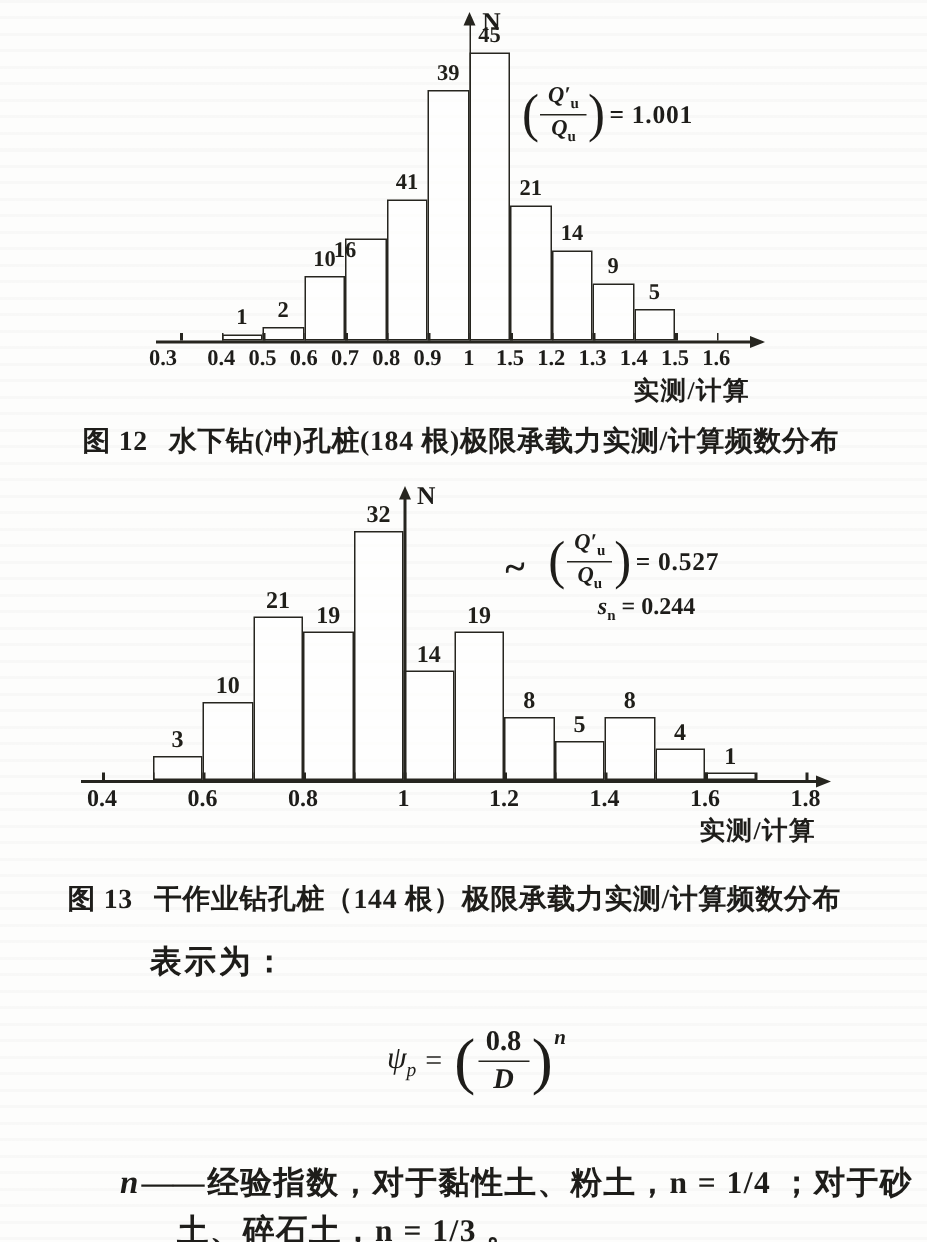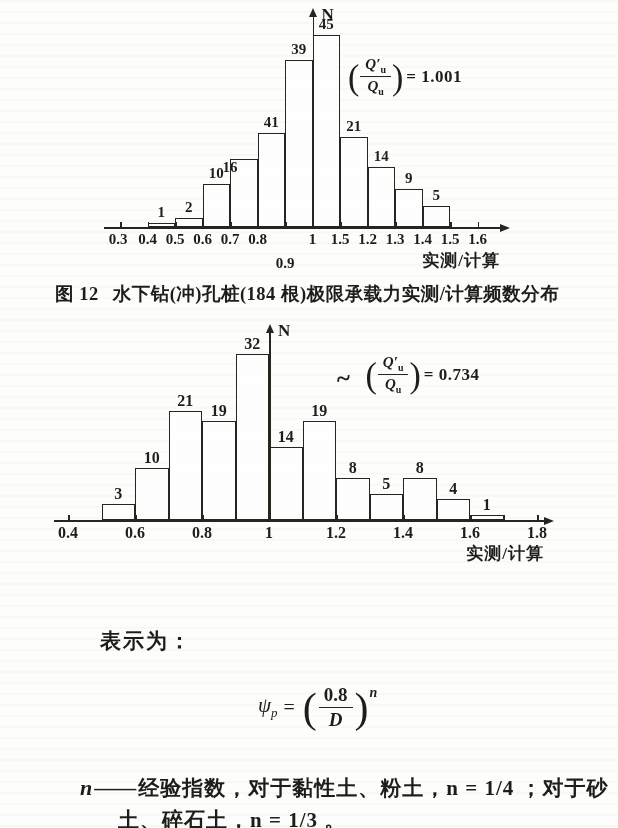--- a/index.html
+++ b/index.html
@@ -96,33 +96,33 @@
         <div class="blabel" style="left: 338.75px; top: 118.33px;">21</div>
         <div class="bar" style="left: 367.5px; top: 167.22px; width: 27.5px; height: 59.78px;"></div>
         <div class="blabel" style="left: 366.25px; top: 148.22px;">14</div>
         <div class="bar" style="left: 395px; top: 188.57px; width: 27.5px; height: 38.43px;"></div>
         <div class="blabel" style="left: 393.75px; top: 169.57px;">9</div>
         <div class="bar" style="left: 422.5px; top: 205.65px; width: 27.5px; height: 21.35px;"></div>
         <div class="blabel" style="left: 421.25px; top: 186.65px;">5</div>
         <div class="xaxis" style="left: 104px; top: 227px; width: 396px;"></div>
         <div class="xarrow" style="left: 500px; top: 224px;"></div>
         <div class="tick" style="left: 120px; top: 222px;"></div>
-        <div class="tlabel" style="left: 103px; top: 231px;">0.3</div>
+        <div class="tlabel" style="left: 88px; top: 231px; text-align: right;">0.3</div>
         <div class="tick" style="left: 147.5px; top: 222px;"></div>
         <div class="tlabel" style="left: 132.5px; top: 231px;">0.4</div>
         <div class="tick" style="left: 175px; top: 222px;"></div>
         <div class="tlabel" style="left: 160px; top: 231px;">0.5</div>
         <div class="tick" style="left: 202.5px; top: 222px;"></div>
         <div class="tlabel" style="left: 187.5px; top: 231px;">0.6</div>
         <div class="tick" style="left: 230px; top: 222px;"></div>
         <div class="tlabel" style="left: 215px; top: 231px;">0.7</div>
         <div class="tick" style="left: 257.5px; top: 222px;"></div>
         <div class="tlabel" style="left: 242.5px; top: 231px;">0.8</div>
         <div class="tick" style="left: 285px; top: 222px;"></div>
-        <div class="tlabel" style="left: 270px; top: 231px; margin-top: 24px;">0.9</div>
+        <div class="tlabel" style="left: 270px; top: 231px;">0.9</div>
         <div class="tick" style="left: 312.5px; top: 222px;"></div>
         <div class="tlabel" style="left: 297.5px; top: 231px;">1</div>
         <div class="tick" style="left: 340px; top: 222px;"></div>
         <div class="tlabel" style="left: 325px; top: 231px;">1.5</div>
         <div class="tick" style="left: 367.5px; top: 222px;"></div>
         <div class="tlabel" style="left: 352.5px; top: 231px;">1.2</div>
         <div class="tick" style="left: 395px; top: 222px;"></div>
         <div class="tlabel" style="left: 380px; top: 231px;">1.3</div>
         <div class="tick" style="left: 422.5px; top: 222px;"></div>
         <div class="tlabel" style="left: 407.5px; top: 231px;">1.4</div>
@@ -210,25 +210,32 @@
       </div>
     <div class="anno">
       <div class="anno-row1">
         <span class="squiggle">~</span>
         <span class="big-paren">(</span>
         <span class="frac">
           <span class="fnum"><i>Q′</i><sub>u</sub></span>
           <span class="fden"><i>Q</i><sub>u</sub></span>
         </span>
         <span class="big-paren">)</span>
-        <span class="anno-val">= 0.734</span>
+        <span class="anno-val">= 0.527</span>
+      </div>
+      <div class="anno-row2">
+        <i>s</i><sub>n</sub>
+        <span>= 0.244</span>
       </div>
     </div>
   </section>
 
+  <div class="caption cap-13">
+    <span class="cap-label">图 13</span><span>干作业钻孔桩（144 根）极限承载力实测/计算频数分布</span>
+  </div>
 
   <div class="para">
     <div>表示为：</div>
   </div>
 
   <div class="formula">
     <span class="f-lhs"><i>ψ</i><sub>p</sub></span>
     <span class="f-eq">=</span>
     <span class="big-paren2">(</span>
     <span class="frac">

